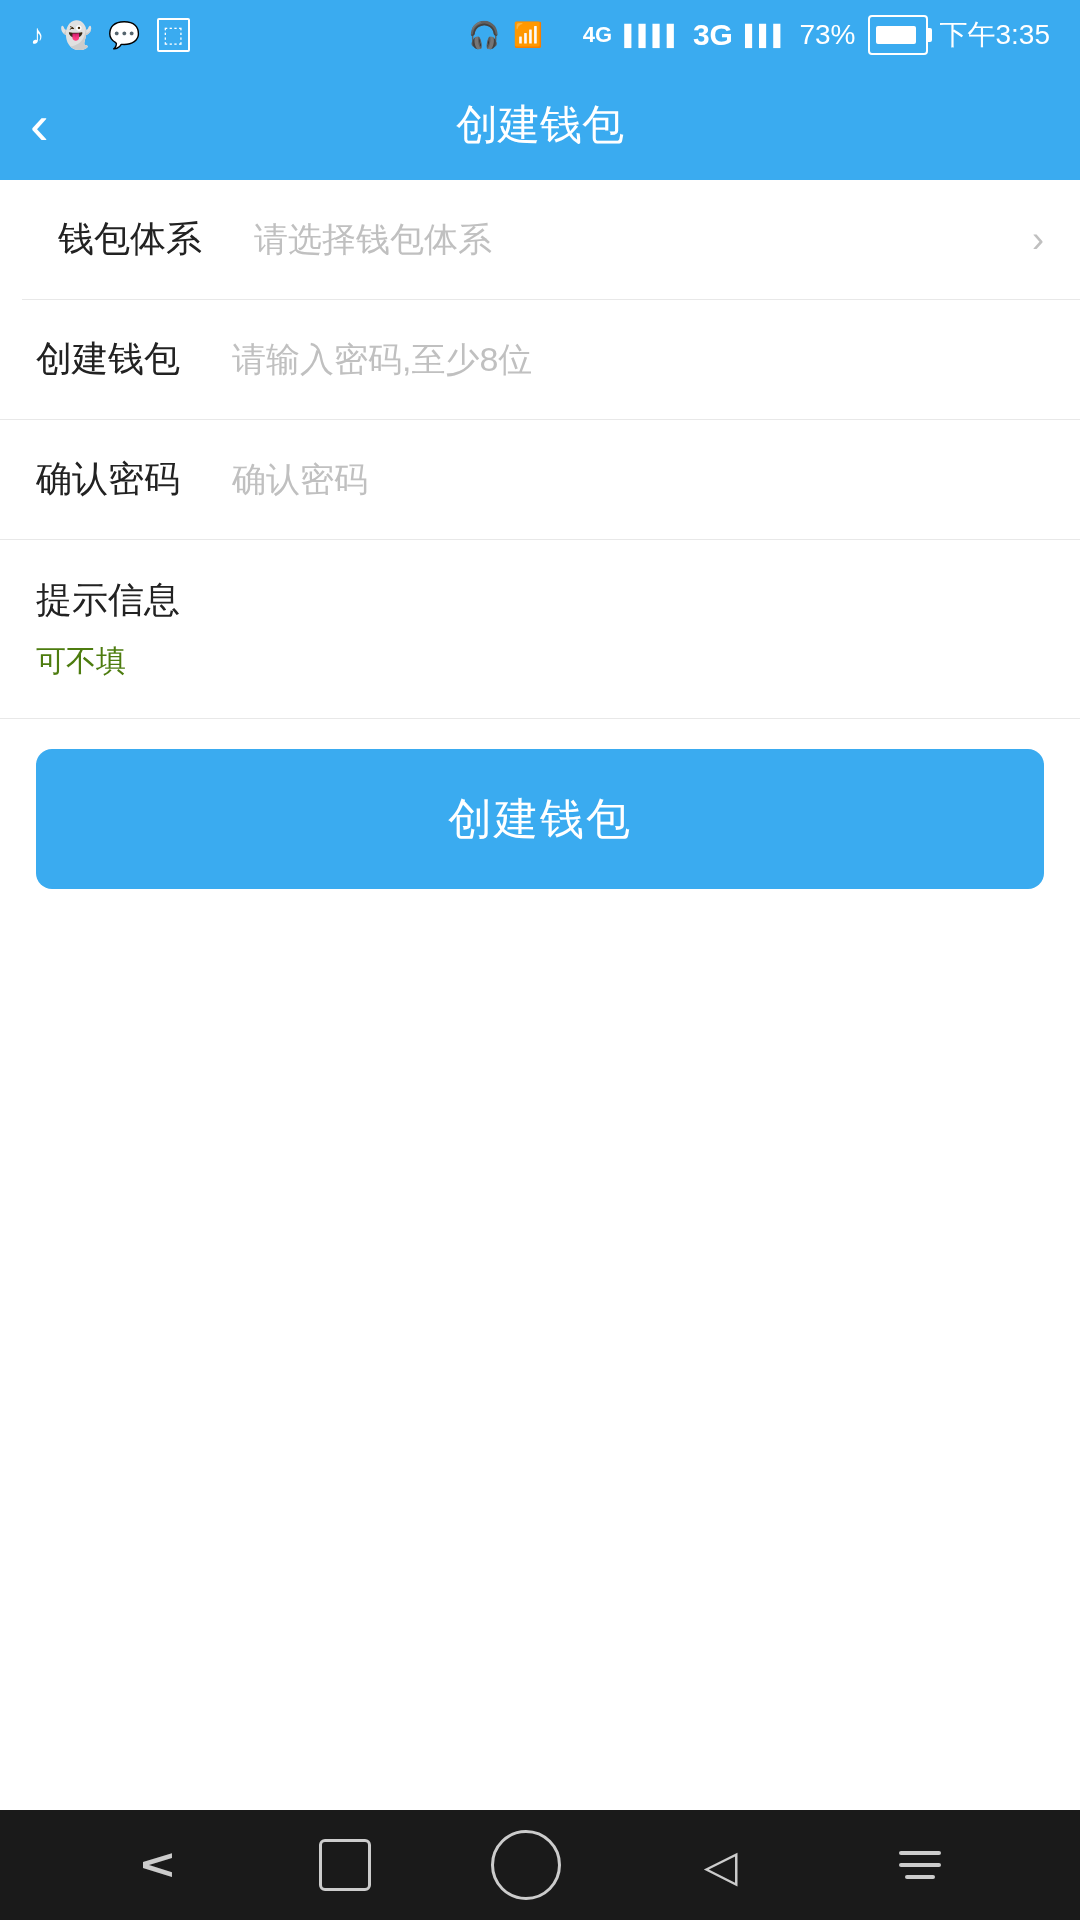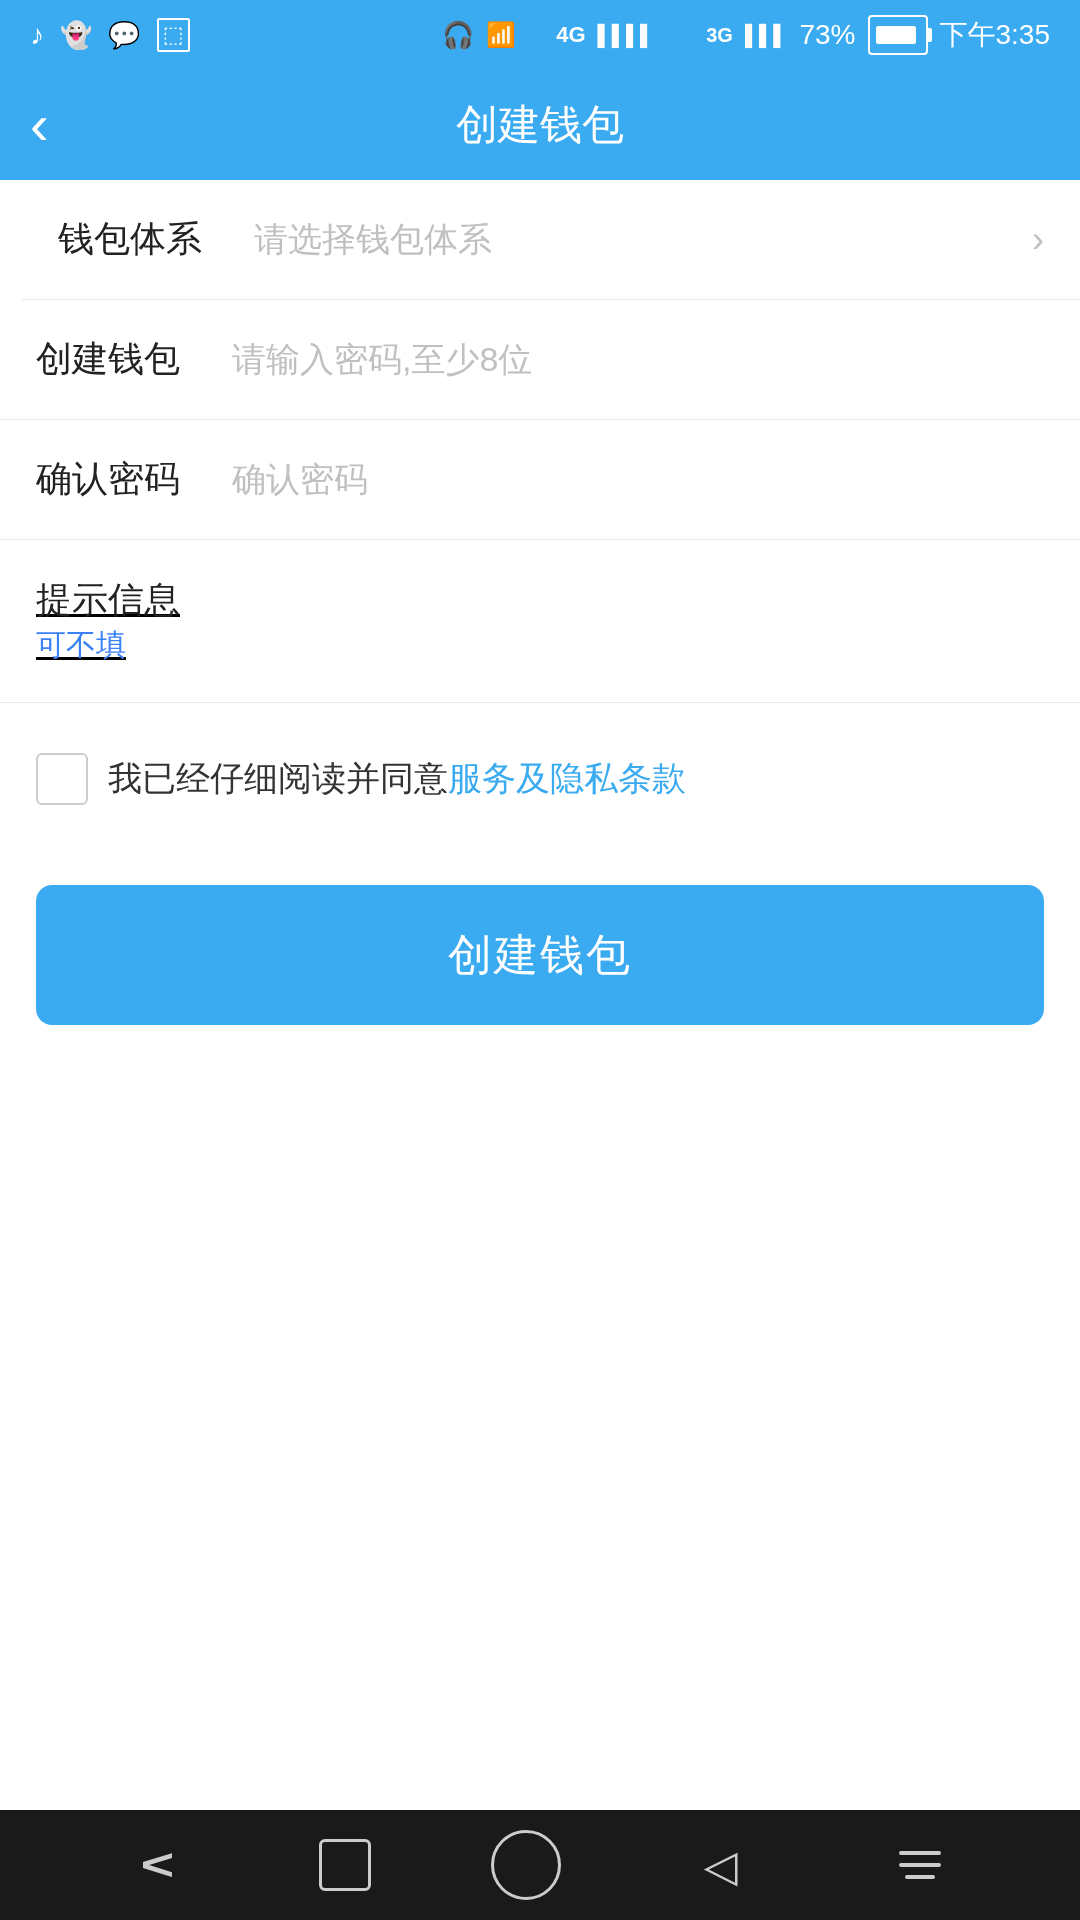--- a/index.html
+++ b/index.html
@@ -137,33 +137,32 @@
       flex: 1;
       font-size: 34px;
       color: #c0c0c0;
       padding: 0 16px;
     }
 
     
     .hint-row {
       padding: 36px 36px 36px 36px;
       border-bottom: 1px solid #e8e8e8;
-      text-decoration: underline;
     }
 
     .hint-title {
       font-size: 36px;
       color: #222;
       font-weight: 500;
     }
 
     .hint-sub {
       font-size: 30px;
-      color: #3b82f6;
-      margin-top: 0;
+      color: #4d7c0f;
+      margin-top: 16px;
     }
 
     
     .terms-row {
       display: flex;
       align-items: center;
       padding: 50px 36px;
     }
 
     .checkbox-wrapper {
@@ -237,21 +236,21 @@
     <span>♪</span>
     <span style="font-size:26px;">👻</span>
     <span style="font-size:26px;">💬</span>
     <span style="font-size:22px; border: 2px solid white; padding: 2px 4px; border-radius: 2px;">⬚</span>
   </div>
   <div class="status-right">
     <span style="font-size:26px;">🎧</span>
     <span style="font-size:24px;">📶</span>
     <span style="font-size:22px; font-weight:bold;margin-left:28px;">4G</span>
     <span style="font-size:20px;">▌▌▌▌</span>
-    <span style="font-size:20px; font-weight:bold;margin-left:40px;">3G</span>
+    <span style="font-size:30px; font-weight:bold;">3G</span>
     <span style="font-size:20px;">▌▌▌</span>
     <span>73%</span>
     <span style="border: 2px solid white; border-radius: 4px; padding: 2px 10px 2px 6px; position:relative;">
       <span style="position:absolute; right: -6px; top: 50%; transform: translateY(-50%); width: 5px; height: 14px; background: white; border-radius: 0 2px 2px 0; display:block;"></span>
       <span style="display:inline-block; width: 40px; height: 18px; background: white; border-radius: 2px;"></span>
     </span>
     <span>下午3:35</span>
   </div>
 </div>
 
@@ -277,26 +276,20 @@
   <div class="form-row">
     <span class="form-label">确认密码</span>
     <input class="form-input" type="password" placeholder="确认密码" style="">
   </div>
 
   <div class="hint-row">
     <div class="hint-title">提示信息</div>
     <div class="hint-sub">可不填</div>
   </div>
 
-  <div class="terms-row">
-    <div class="checkbox-wrapper"></div>
-    <span class="terms-text">
-      <span>我已经仔细阅读并同意</span><a class="terms-link">服务及隐私条款</a>
-    </span>
-  </div>
 
   <div class="create-btn-wrapper">
     <button class="create-btn">创建钱包</button>
   </div>
 
 </div>
 
 <div class="bottom-nav">
   <span class="nav-btn" style="font-size: 50px; transform: rotate(90deg);">∨</span>
   <span class="nav-btn" style="font-size: 42px; border: 3px solid #ccc; width: 52px; height: 52px; border-radius: 6px;"></span>

